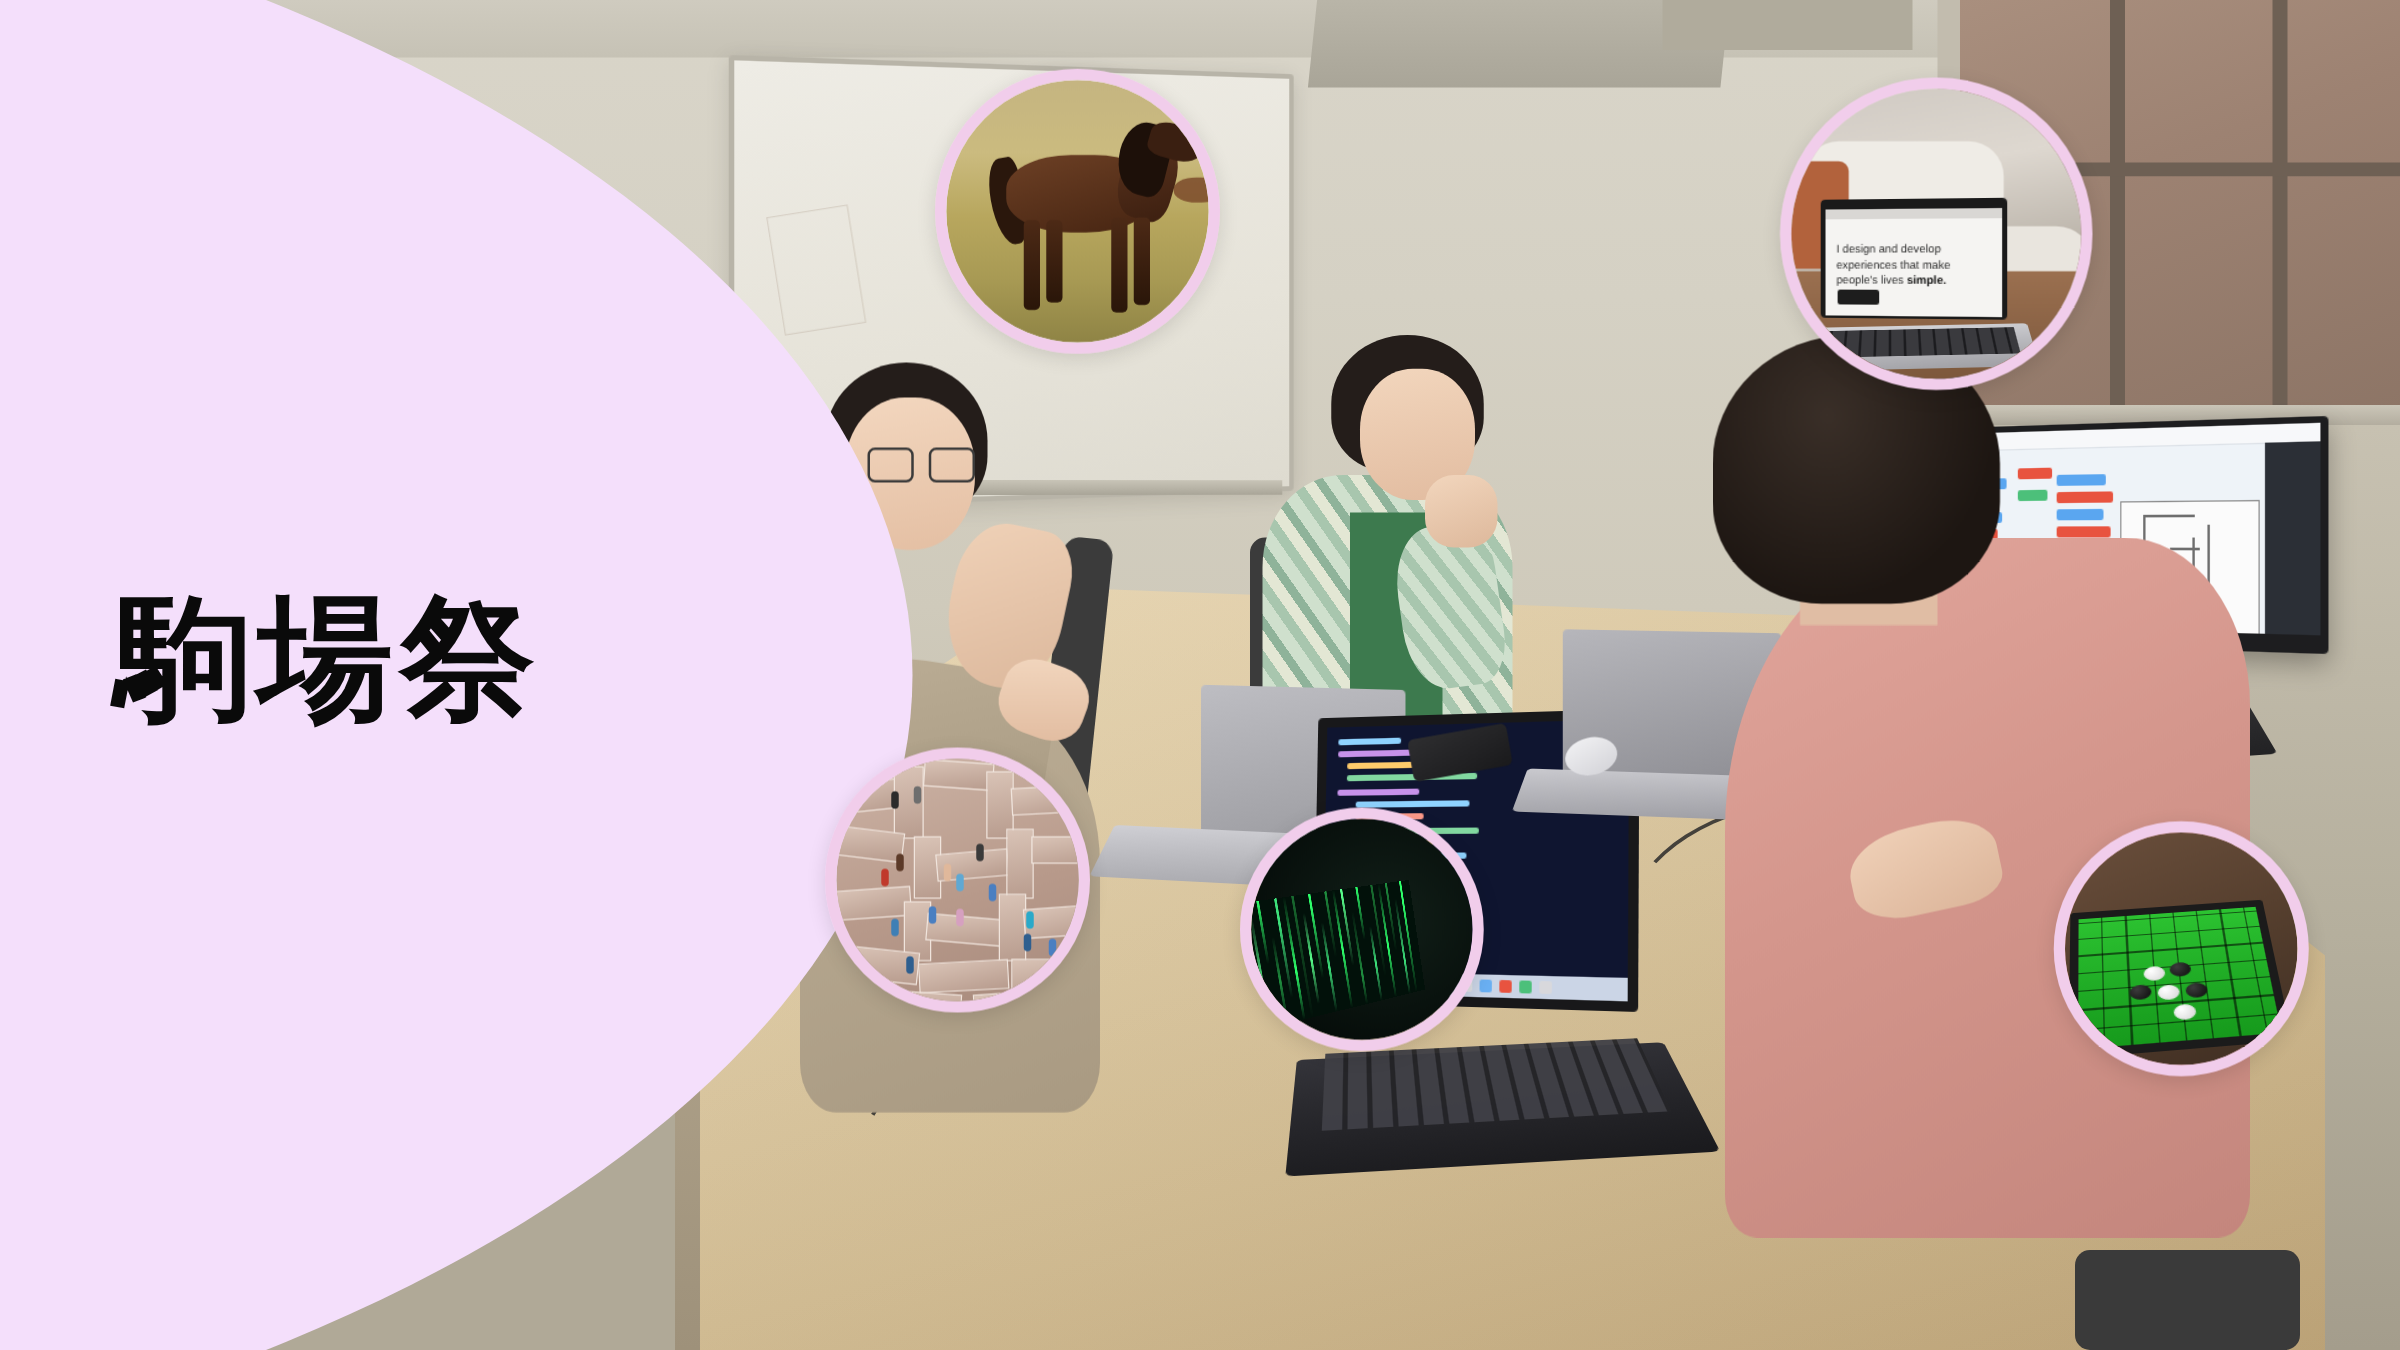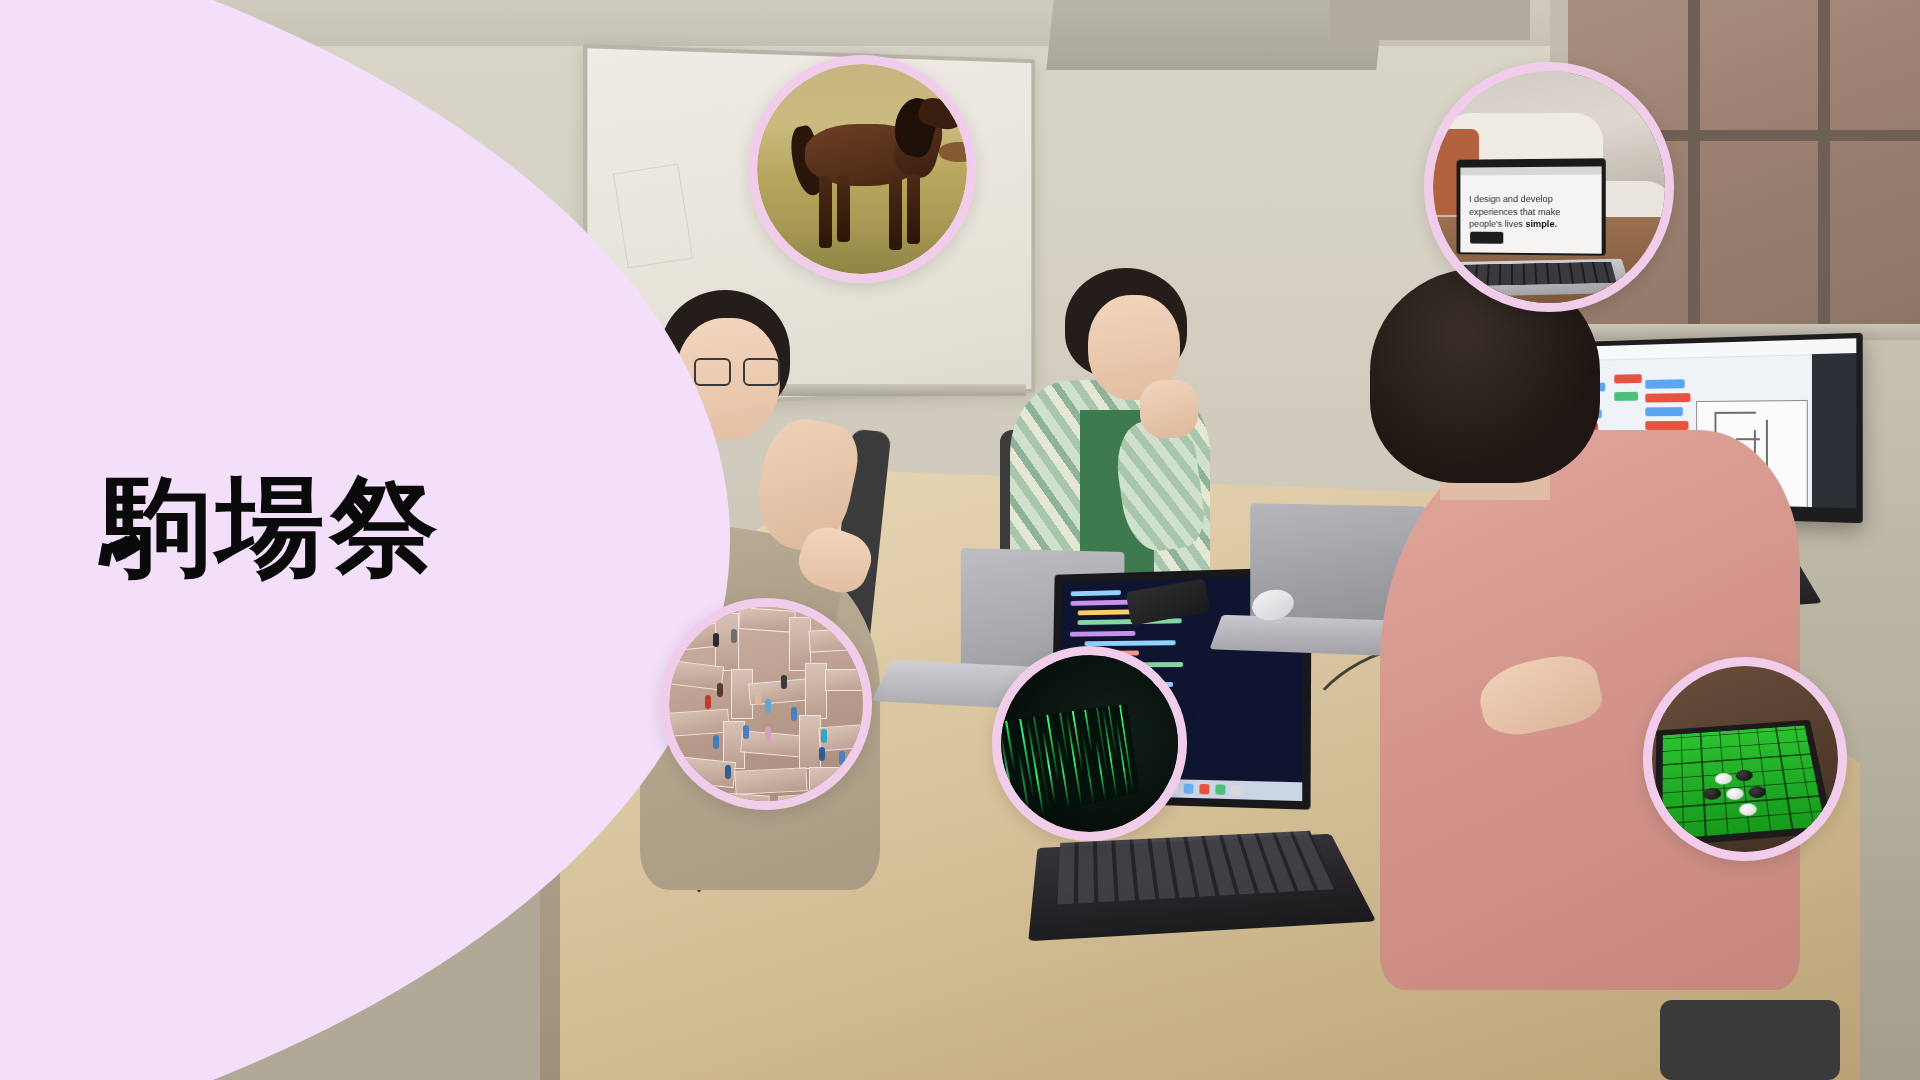--- a/index.html
+++ b/index.html
@@ -393,21 +393,21 @@
   
   .lavender-panel {
     position: absolute;
     left: -640px; top: -150px;
     width: 1370px; height: 1380px;
     background: #f4dffb;
     border-radius: 0 100% 100% 0 / 0 50% 50% 0;
   }
   .title-block {
     position: absolute;
-    left: 10px; top: 0; width: 640px; height: 1080px;
+    left: 0; top: 0; width: 640px; height: 1080px;
     display: flex; flex-direction: column;
     justify-content: center;
     padding-left: 72px;
     box-sizing: border-box;
   }
   .title-line1 {
     font-family: "Liberation Sans", "DejaVu Sans", sans-serif;
     font-size: 108px;
     font-weight: 700;
     color: #0a0a0a;

